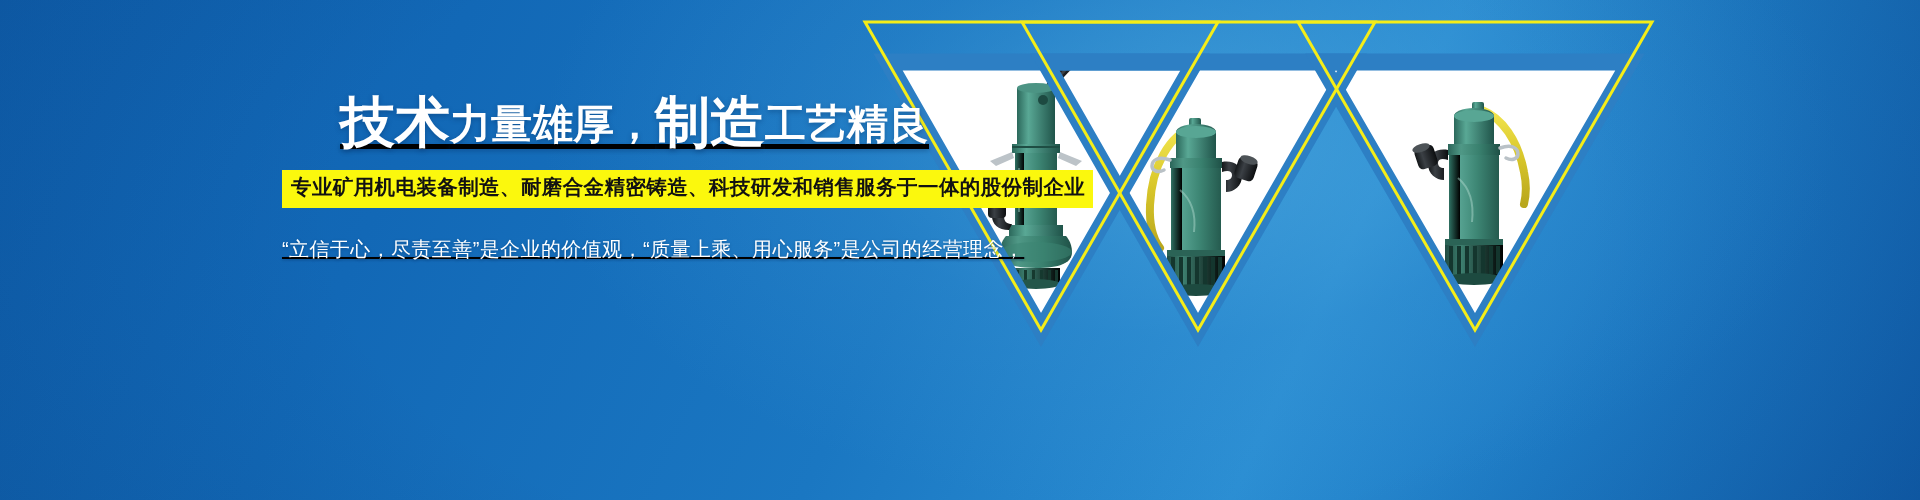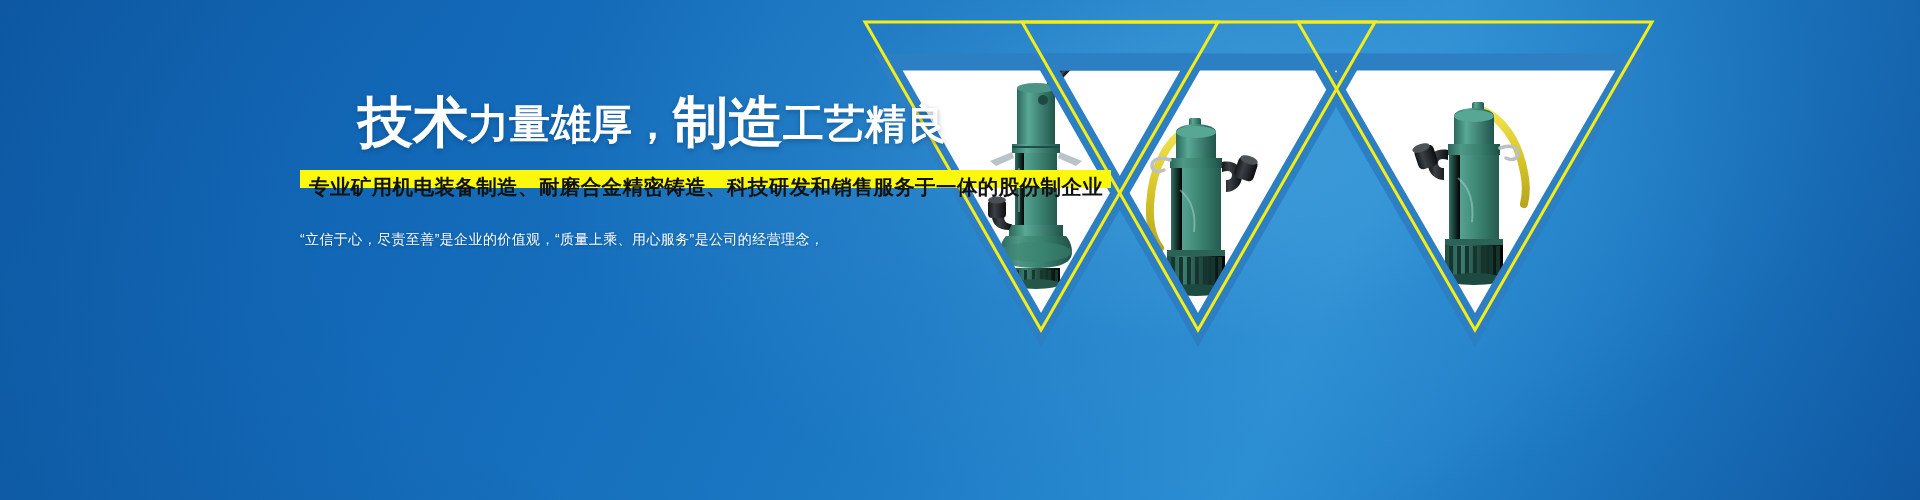--- a/index.html
+++ b/index.html
@@ -22,22 +22,23 @@
     position:absolute; inset:0;
     background:radial-gradient(ellipse 900px 520px at 62% 28%, rgba(86,176,226,0.55) 0%, rgba(60,150,212,0.28) 38%, rgba(16,100,180,0.0) 72%);
   }
   .bg-vignette{
     position:absolute; inset:0;
     background:radial-gradient(ellipse 1400px 760px at 50% 45%, rgba(0,0,0,0) 45%, rgba(5,50,105,0.30) 100%);
   }
   
   .text-block{
     position:absolute;
-    left:300px; top:88px;
+    left:282px; top:88px;
     width:620px;
+    text-decoration:underline;
   }
   .headline{
     position:relative;
     height:68px;
     white-space:nowrap;
     color:#ffffff;
     font-weight:bold;
     letter-spacing:1px;
     font-size:55px;
     line-height:68px;
@@ -46,31 +47,31 @@
   }
   .headline .hl-big{ font-size:55px; font-weight:bold; letter-spacing:0px; }
   .headline .hl-sm{ font-size:41px; font-weight:bold; letter-spacing:0px; position:relative; top:-3px; }
   .subtitle-bar{
     margin-top:14px;
     background:#fbf80d;
     color:#121212;
     font-size:20.5px;
     font-weight:bold;
     line-height:34px;
-    height:18px;
+    height:38px;
     padding:0 8px 0 9px;
     display:inline-block;
     white-space:nowrap;
     letter-spacing:0.4px;
     text-align:right;
   }
   .para{
     margin-top:22px;
     color:#ffffff;
-    font-size:14px;
+    font-size:20px;
     line-height:38px;
     letter-spacing:0.4px;
     white-space:nowrap;
     text-shadow:0 1px 3px rgba(4,48,98,0.45);
   }
   .para .p-line{ display:block; }
   .para .p-line.indent{ padding-left:14px; }
 
   
   .tri-stage{

